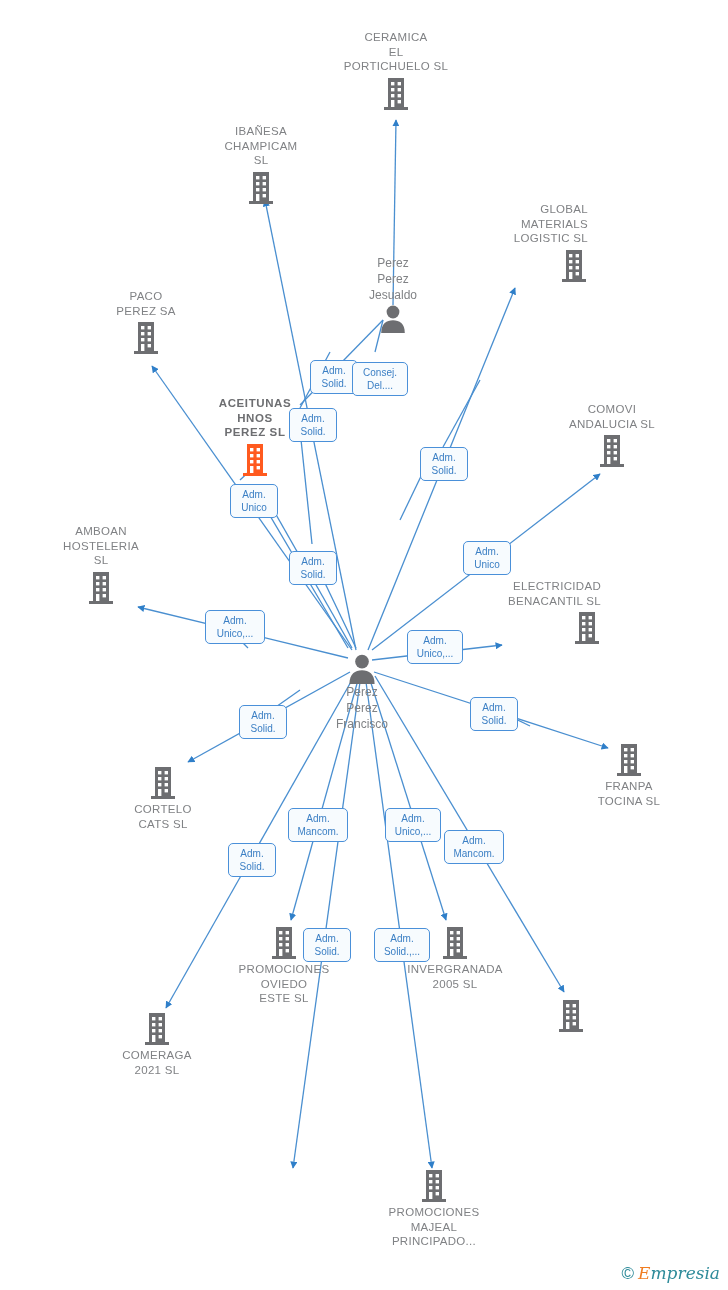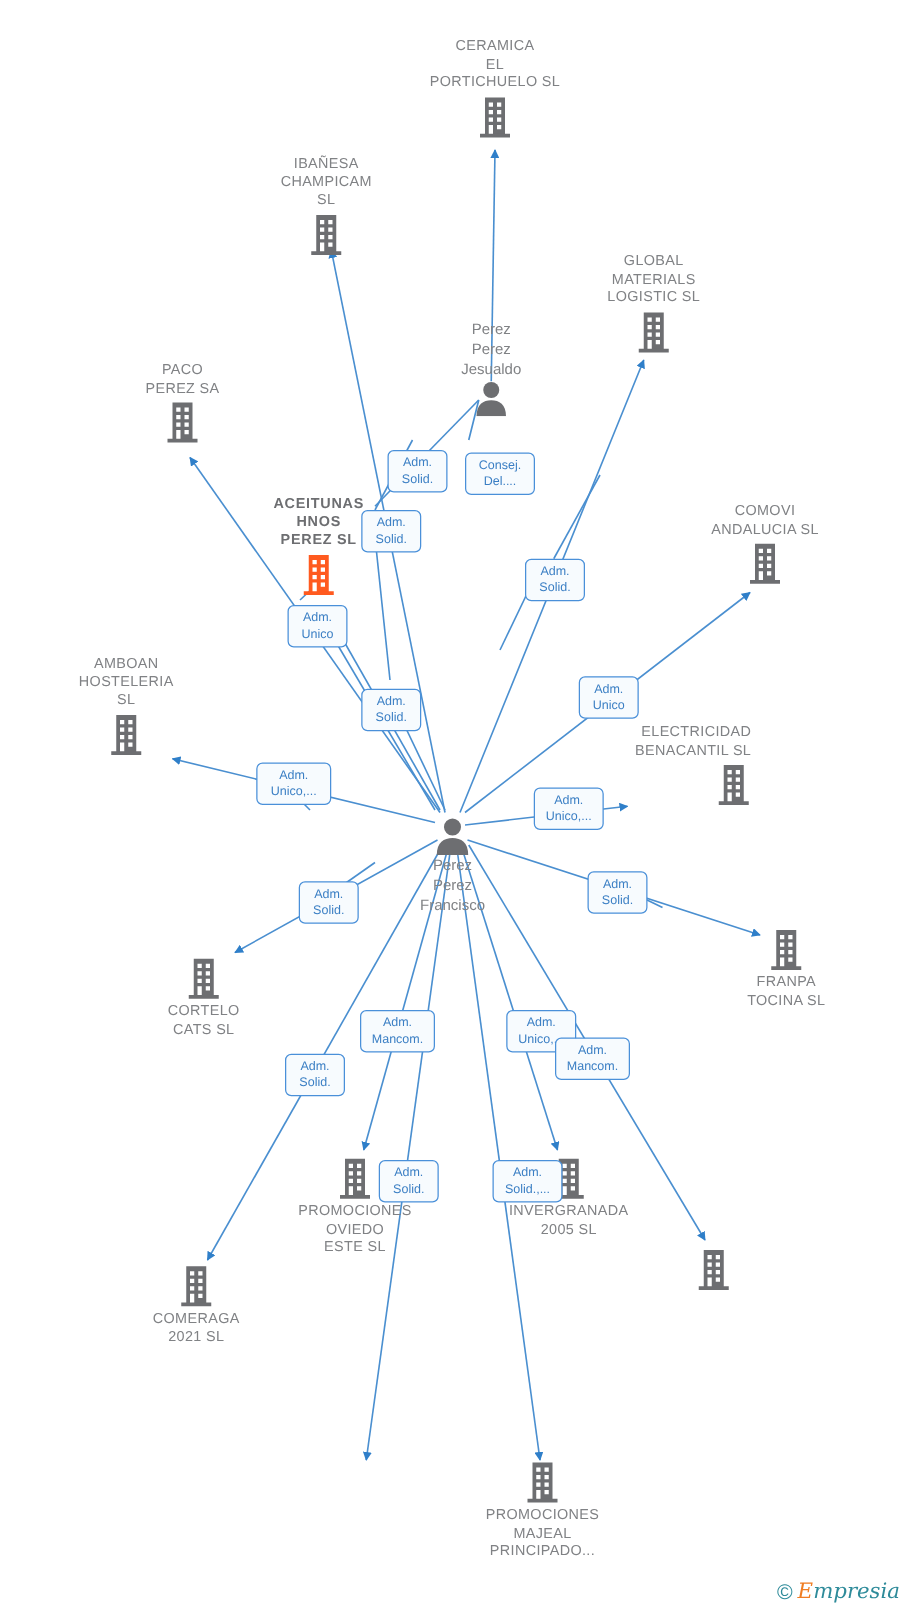--- a/index.html
+++ b/index.html
@@ -66,21 +66,21 @@
     border: 1.4px solid #4a90d9;
     border-radius: 5px;
     color: #3b7fc4;
     font-size: 10px;
     line-height: 12.5px;
     text-align: center;
     padding: 4px 3px 3px 3px;
     white-space: pre-line;
     width: 48px;
   }
-  .reltag.w56 { width: 56px; margin-left: 20px; }
+  .reltag.w56 { width: 56px; }
   .reltag.w60 { width: 60px; }
 
   .watermark {
     position: absolute;
     right: 8px;
     bottom: 8px;
     display: flex;
     align-items: center;
     gap: 4px;
   }
@@ -200,21 +200,21 @@
             <rect x="15.6" y="12" width="3.4" height="3.4"></rect>
             <rect x="9" y="18" width="3.4" height="3.4"></rect>
             <rect x="15.6" y="18" width="3.4" height="3.4"></rect>
             <rect x="9" y="24" width="3.4" height="7"></rect>
             <rect x="15.6" y="24" width="3.4" height="3.4"></rect>
           </g>
         </svg>
     </span>
   </div>
 
-  <div class="node label-above" style="left:523px; top:202px;">
+  <div class="node label-above" style="left:523px; top:202px;text-align:right;">
     <div class="node-label">GLOBAL
 MATERIALS
 LOGISTIC SL</div>
     <span class="ico">
       <svg width="28" height="36" viewBox="0 0 28 36">
           <g fill="#6d6e71">
             <rect x="6" y="2" width="16" height="30"></rect>
             <rect x="2" y="31" width="24" height="3"></rect>
           </g>
           <g fill="#ffffff">

